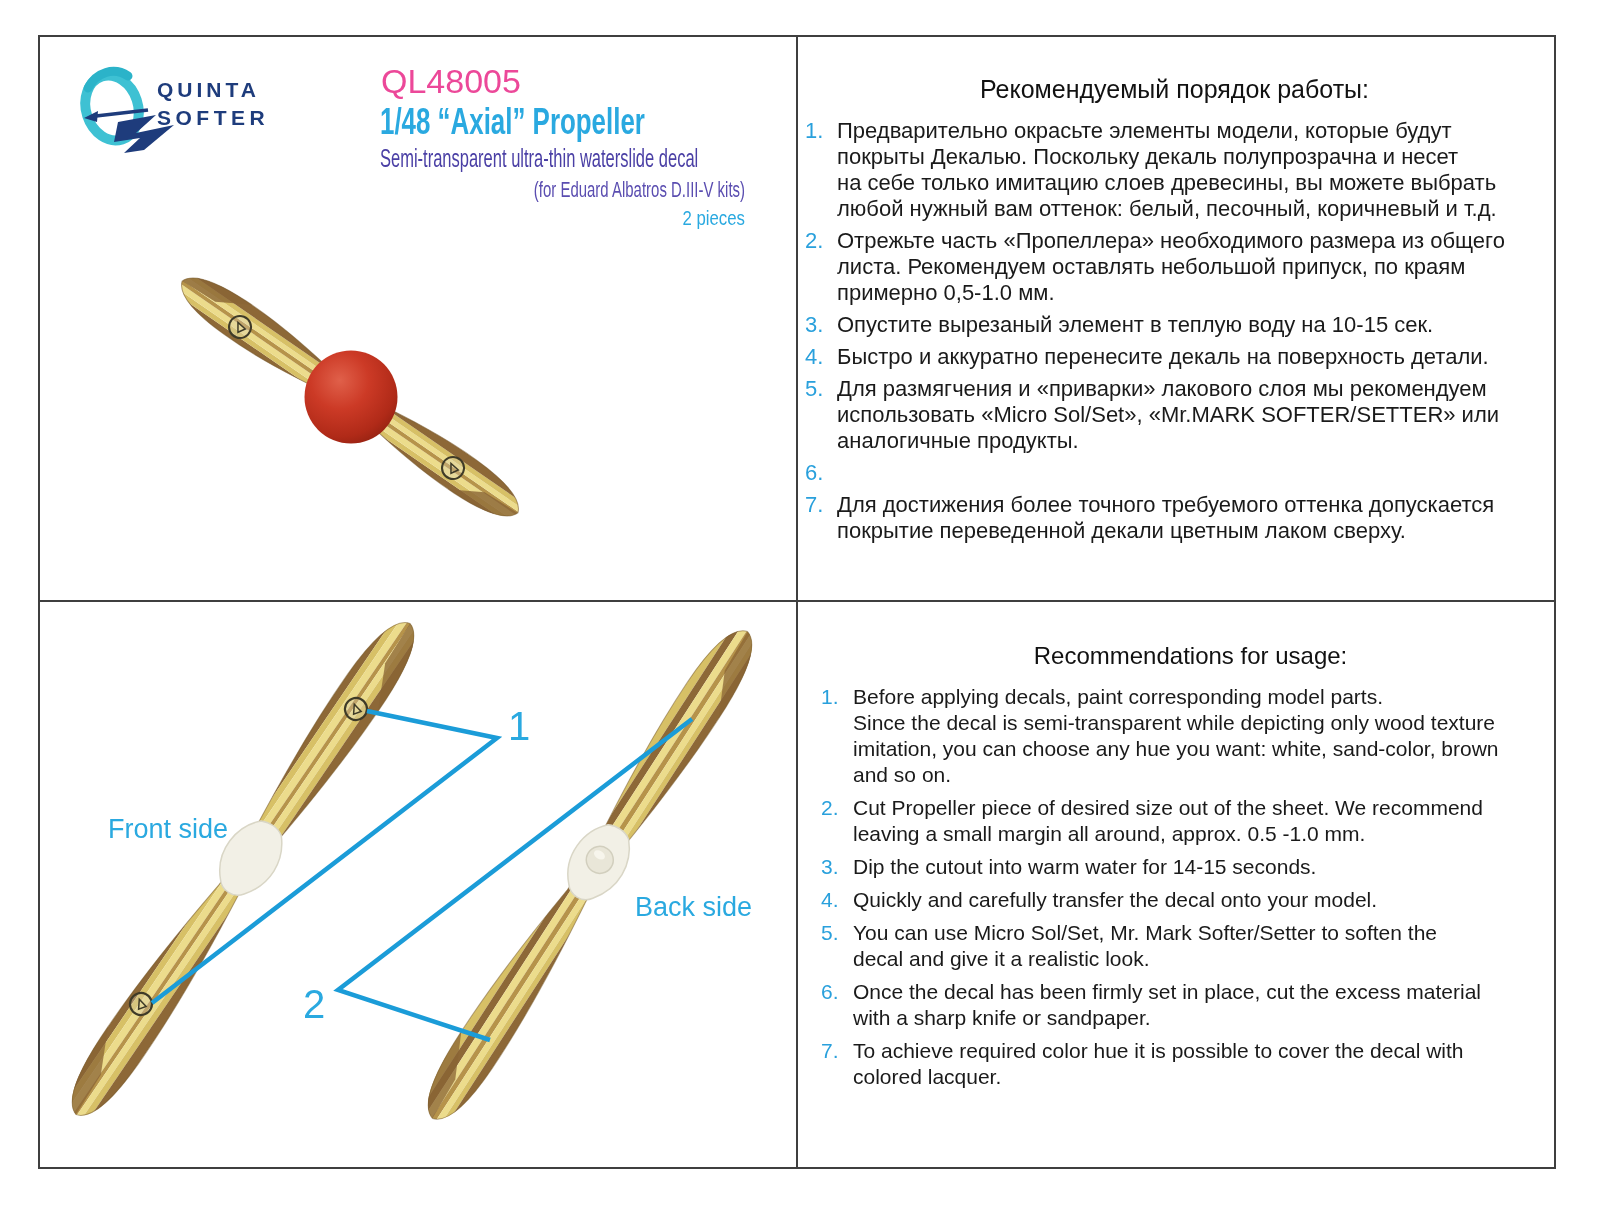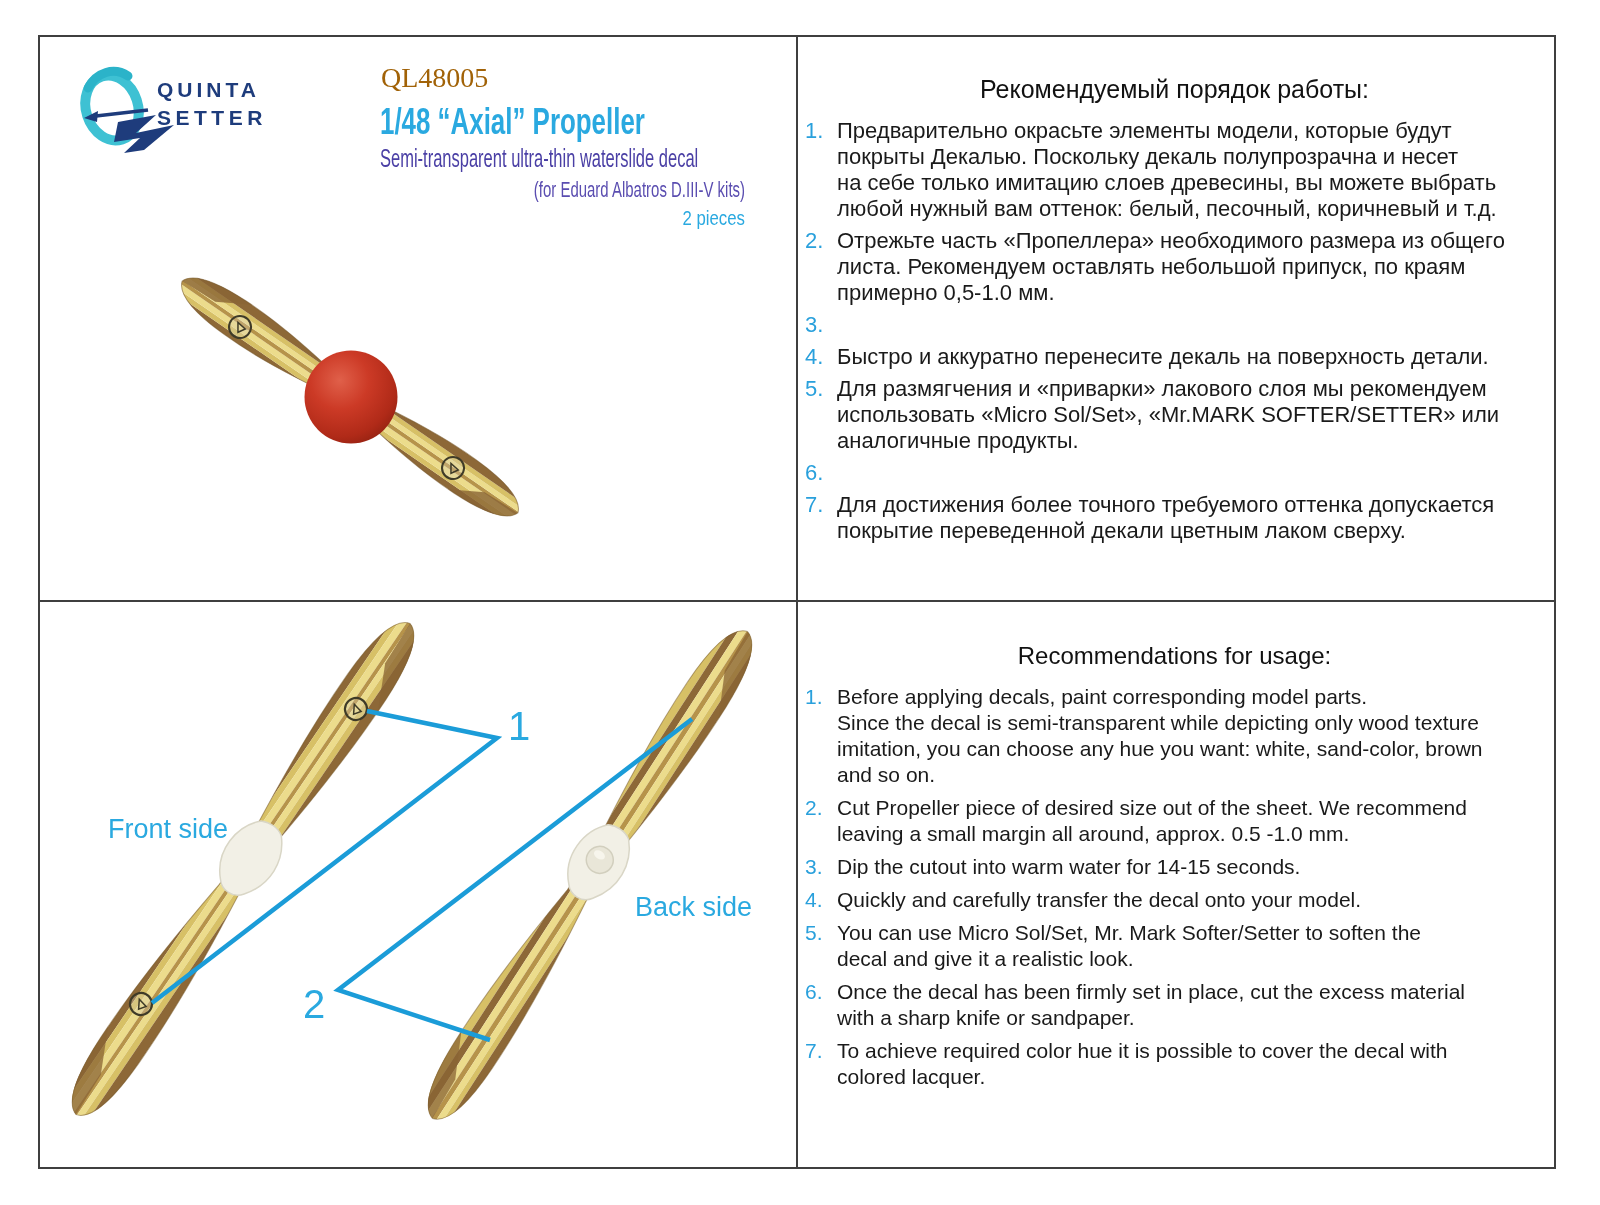--- a/index.html
+++ b/index.html
@@ -11,34 +11,34 @@
   
   #sheet{left:38px;top:35px;width:1514px;height:1130px;border:2px solid #3f3f3f;background:#fff;}
   #vdiv{left:796px;top:35px;width:2px;height:1132px;background:#3f3f3f;}
   #hdiv{left:38px;top:600px;width:1516px;height:2px;background:#3f3f3f;}
 
   
   #brand-q{left:157px;top:78px;font-size:21px;font-weight:bold;letter-spacing:4px;color:#1e3c7c;}
   #brand-s{left:157px;top:106px;font-size:21px;font-weight:bold;letter-spacing:4.5px;color:#1e3c7c;}
 
   
-  #code{left:381px;top:62px;font-size:28px;color:#a16207;font-family:Liberation Serif, serif;}
+  #code{left:381px;top:62px;font-size:34px;color:#ec4899;}
   #title{left:380px;top:101px;font-size:37px;font-weight:bold;color:#2aa9e0;
          transform:scaleX(0.70);transform-origin:0 0;white-space:nowrap;}
   #subtitle{left:380px;top:144px;font-size:25px;color:#4a3fa5;
          transform:scaleX(0.66);transform-origin:0 0;white-space:nowrap;}
   #forkits{left:380px;top:177px;width:365px;text-align:right;font-size:22px;color:#5a4db0;
          transform:scaleX(0.68);transform-origin:100% 0;white-space:nowrap;}
   #pieces{left:380px;top:206px;width:365px;text-align:right;font-size:21px;color:#2aa9e0;
          transform:scaleX(0.8);transform-origin:100% 0;white-space:nowrap;}
 
   
   .panel{left:799px;width:755px;box-sizing:border-box;padding:0 10px 0 6px;border-radius:21px;}
   #panel-ru{top:37px;height:562px;}
-  #panel-en{top:602px;height:563px;}
+  #panel-en{top:602px;height:563px;margin-left:16px;}
   .panel h2{font-weight:normal;text-align:center;margin:0 0 14px 0;color:#111;}
   #panel-ru h2{font-size:25px;padding-top:38px;}
   #panel-en h2{font-size:24px;padding-top:40px;}
   .list{display:block;}
   .item{display:flex;align-items:flex-start;margin-bottom:6px;}
   #panel-en .item{margin-bottom:7px;}
   .num{flex:0 0 24px;margin-right:8px;color:#29a0dc;text-align:left;}
   .txt{white-space:pre-line;}
   #panel-ru .num,#panel-ru .txt{font-size:22px;line-height:26px;}
   #panel-en .num,#panel-en .txt{font-size:21px;line-height:26px;}
@@ -59,21 +59,21 @@
 <div class="abs" id="hdiv"></div>
 
 <svg class="abs" style="left:70px;top:60px;" width="105" height="100" viewBox="0 0 105 100">
   <ellipse cx="42" cy="48" rx="26" ry="33" transform="rotate(-18 42 48)" fill="none" stroke="#3ec1d3" stroke-width="10"></ellipse>
   <path d="M 18,28 A 30,36 0 0 1 58,16" fill="none" stroke="#2bb3c9" stroke-width="9" stroke-linecap="round"></path>
   <line x1="78" y1="50" x2="26" y2="56" stroke="#1e3c7c" stroke-width="3.5"></line>
   <polygon points="14,58 28,51 27,62" fill="#1e3c7c"></polygon>
   <path d="M48,62 L86,55 L66,73 L104,65 L74,90 L54,93 L70,78 L44,82 Z" fill="#1e3c7c"></path>
 </svg>
 <div class="abs" id="brand-q">QUINTA</div>
-<div class="abs" id="brand-s">SETTER</div>
+<div class="abs" id="brand-s">SOFTER</div>
 
 <div class="abs" id="code">QL48005</div>
 <div class="abs" id="title">1/48 “Axial” Propeller</div>
 <div class="abs" id="subtitle">Semi-transparent ultra-thin waterslide decal</div>
 <div class="abs" id="forkits">(for Eduard Albatros D.III-V kits)</div>
 <div class="abs" id="pieces">2 pieces</div>
 
 <svg class="abs" style="left:40px;top:250px;" width="756" height="340" viewBox="40 250 756 340">
   <defs>
     <radialGradient id="ballGrad" cx="38%" cy="32%" r="78%">
@@ -128,20 +128,21 @@
 любой нужный вам оттенок: белый, песочный, коричневый и т.д.</span>
       </div>
     <div class="item">
         <span class="num">2.</span>
         <span class="txt">Отрежьте часть «Пропеллера» необходимого размера из общего
 листа. Рекомендуем оставлять небольшой припуск, по краям
 примерно 0,5-1.0 мм.</span>
       </div>
     <div class="item">
         <span class="num">3.</span>
+        <span class="txt">Опустите вырезаный элемент в теплую воду на 10-15 сек.</span>
       </div>
     <div class="item">
         <span class="num">4.</span>
         <span class="txt">Быстро и аккуратно перенесите декаль на поверхность детали.</span>
       </div>
     <div class="item">
         <span class="num">5.</span>
         <span class="txt">Для размягчения и «приварки» лакового слоя мы рекомендуем
 использовать «Micro Sol/Set», «Mr.MARK SOFTER/SETTER» или
 аналогичные продукты.</span>

